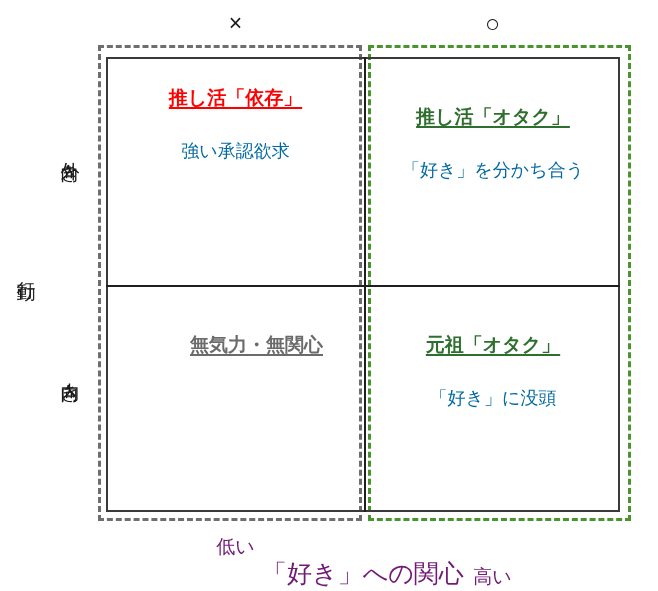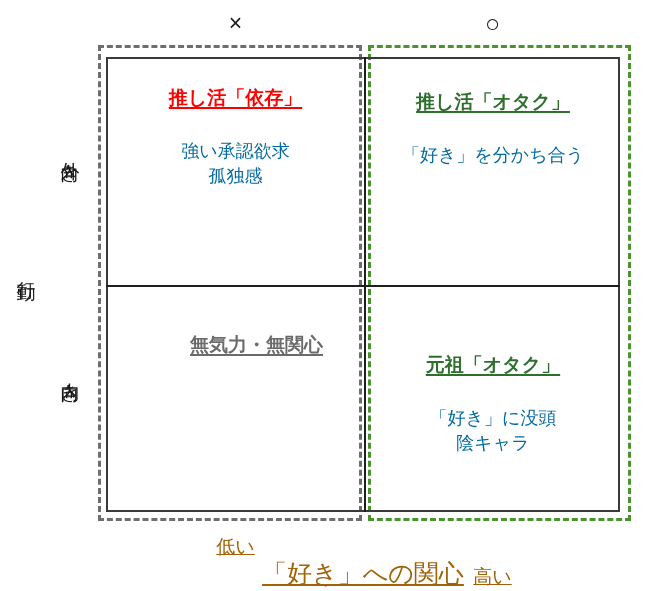--- a/index.html
+++ b/index.html
@@ -37,23 +37,23 @@
     position:absolute;left:106px;top:285px;width:514px;height:2px;
     background:#1f1f1f;
   }
   .v-div{
     position:absolute;left:364px;top:57px;width:2px;height:455px;
     background:#1f1f1f;
   }
   
   .quad{position:absolute;box-sizing:border-box;text-align:center;}
   .q-tl{left:106px;top:57px;width:259px;height:228px;padding-top:28px;}
-  .q-tr{left:366px;top:57px;width:254px;height:228px;padding-top:32px;}
+  .q-tr{left:366px;top:57px;width:254px;height:228px;padding-top:47px;}
   .q-bl{left:106px;top:287px;width:301px;height:225px;padding-top:45px;}
-  .q-br{left:366px;top:287px;width:254px;height:225px;padding-top:65px;}
+  .q-br{left:366px;top:287px;width:254px;height:225px;padding-top:45px;}
   .q-title{
     font-size:19px;font-weight:bold;line-height:26px;
     text-decoration:underline;
     text-decoration-thickness:1.5px;
     text-underline-offset:3px;
   }
   .q-title.red{color:#ff0000;}
   .q-title.green{color:#2e6f2e;}
   .q-title.gray{color:#6b6b6b;}
   .q-lines{margin-top:28px;font-size:18px;line-height:25px;color:#0369a1;}
@@ -62,21 +62,21 @@
     position:absolute;
     writing-mode:vertical-rl;
     text-orientation:upright;
     font-size:19px;color:#1a1a1a;
     letter-spacing:2px;
   }
   .lbl-koudou{left:13px;top:266px;}
   .lbl-sotomuki{left:57px;top:147px;}
   .lbl-uchimuki{left:57px;top:367px;}
   
-  .b-label{position:absolute;text-align:center;font-size:19px;color:#a16207;text-decoration:underline;}
+  .b-label{position:absolute;text-align:center;font-size:19px;color:#701a75;}
   .lbl-low{left:106px;top:534px;width:259px;}
   .lbl-high{left:365px;top:564px;width:255px;}
   .lbl-xaxis{left:106px;top:557px;width:514px;font-size:25px;}
 </style>
 </head>
 <body>
 
 <div class="canvas">
 
   <div class="mark mark-x">×</div>
@@ -86,40 +86,38 @@
   <div class="dash-box dash-green"></div>
 
   <div class="matrix"></div>
   <div class="h-div"></div>
   <div class="v-div"></div>
 
   <div class="quad q-tl">
     <div class="q-title red">推し活「依存」</div>
     <div class="q-lines">
       <div>強い承認欲求</div>
-      <div>孤独感</div>
     </div>
   </div>
 
   <div class="quad q-tr">
     <div class="q-title green">推し活「オタク」</div>
     <div class="q-lines">
       <div>「好き」を分かち合う</div>
     </div>
   </div>
 
   <div class="quad q-bl">
     <div class="q-title gray">無気力・無関心</div>
   </div>
 
   <div class="quad q-br">
     <div class="q-title green">元祖「オタク」</div>
     <div class="q-lines">
       <div>「好き」に没頭</div>
-      <div>陰キャラ</div>
     </div>
   </div>
 
   <div class="v-label lbl-koudou">行動</div>
   <div class="v-label lbl-sotomuki">外向き</div>
   <div class="v-label lbl-uchimuki">内向き</div>
 
   <div class="b-label lbl-low">低い</div>
   <div class="b-label lbl-high">高い</div>
   <div class="b-label lbl-xaxis">「好き」への関心</div>

